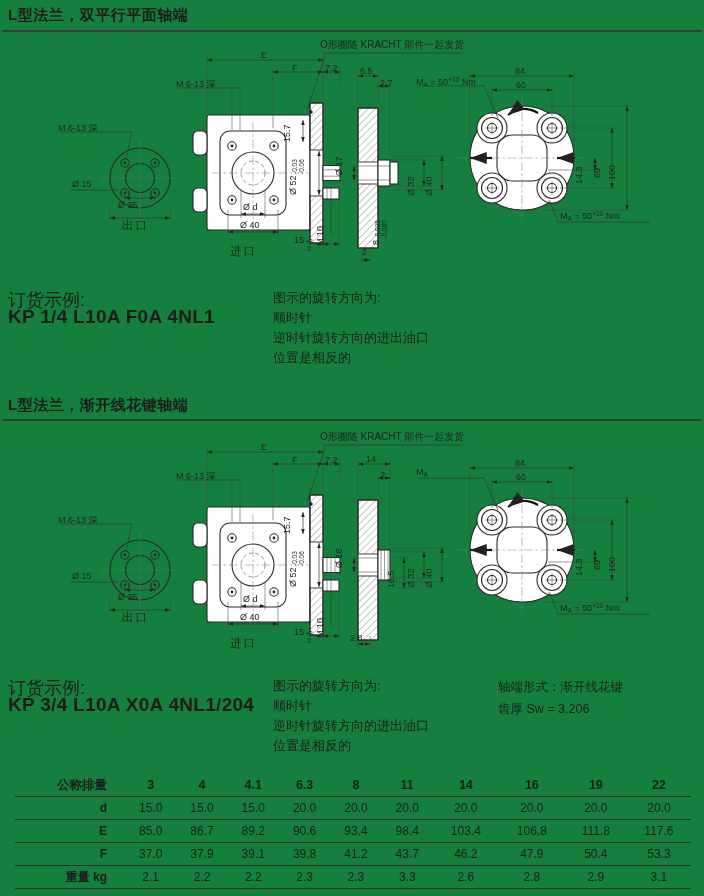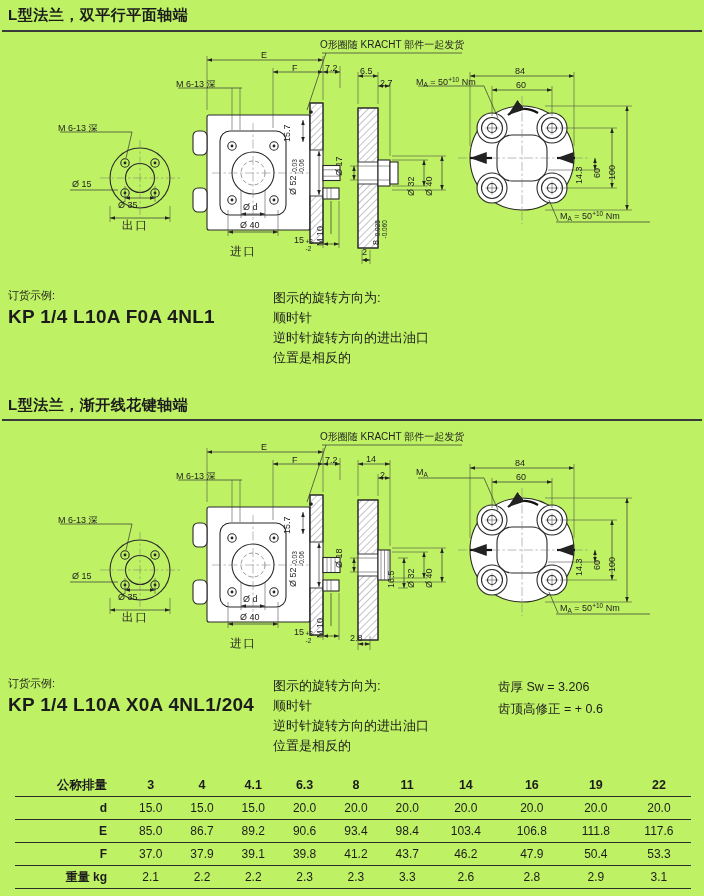--- a/index.html
+++ b/index.html
@@ -1,30 +1,30 @@
 <!DOCTYPE html>
 <html><head>
 <meta charset="utf-8">
 <style>
   html,body{margin:0;padding:0;background:#e8e8e8}
-  #page{position:relative;width:704px;height:896px;background:#bef264;
+  #page{position:relative;width:704px;height:896px;background:#15803d;
         font-family:"Liberation Sans","DejaVu Sans",sans-serif;color:#1c1c1c;overflow:hidden}
   .sect-title{position:absolute;left:8px;font-size:15px;font-weight:bold;letter-spacing:.5px;white-space:nowrap}
   .rule{position:absolute;left:2px;width:700px;height:2px;background:#3a3a3a}
   .draw{position:absolute;left:0;width:624px}
   .draw svg{position:absolute;left:0;top:0}
   .dl{position:absolute;font-size:9px;line-height:10px;color:#222;white-space:nowrap}
   .note{font-size:10px}
   .cn{font-size:11.5px;font-weight:normal;letter-spacing:2px}
   .rot{transform:rotate(-90deg);transform-origin:0 100%}
   .stk{display:inline-flex;flex-direction:column;font-size:6.5px;line-height:6.5px;margin-left:1.5px;vertical-align:-1px}
   .stk i{font-style:normal}
   .ma sub{font-size:6.5px;vertical-align:-2px}
   .ma sup{font-size:6.5px;vertical-align:3px}
-  .order-label{position:absolute;font-size:11px}
+  .order-label{position:absolute;font-size:18px}
   .order-code{position:absolute;font-size:19px;font-weight:bold;letter-spacing:.3px;white-space:nowrap}
   .rot-block{position:absolute;font-size:13px;line-height:20px}
   .spline-block{position:absolute;font-size:12.5px;line-height:22px}
   .tablewrap{position:absolute;left:15px;top:774px;width:676px}
   table{border-collapse:collapse;width:100%;font-size:12px}
   th,td{border-bottom:1.5px solid #2d2d2d;height:22px;text-align:center;font-weight:normal;padding:0}
   thead th{font-weight:bold;font-size:12.5px}
   .lblcol{text-align:right;padding-right:18px;font-weight:bold;width:92px}
   
   .ol{fill:none;stroke:#2a2a2a;stroke-width:1.1}
@@ -450,30 +450,30 @@
     <span class="dl" style="left:515px;top:28px">84</span>
     <span class="dl" style="left:516px;top:42px">60</span>
     <span class="dl rot" style="left:584px;top:136px">14.3</span>
     <span class="dl rot" style="left:602px;top:130px">60</span>
     <span class="dl rot" style="left:617px;top:132px">100</span>
     <span class="dl ma" style="left:416px;top:37px"><span>M</span><sub>A</sub></span>
     <span class="dl ma" style="left:560px;top:171px"><span>M</span><sub>A</sub><span> = 50</span><sup>+10</sup><span> Nm</span></span>
   </div>
 
   <div class="order-label" style="left:8px;top:676px">订货示例:</div>
-  <div class="order-code" style="left:8px;top:694px">KP 1/4 L10A X0A 4NL1/204</div>
+  <div class="order-code" style="left:8px;top:694px">KP 3/4 L10A X0A 4NL1/204</div>
   <div class="rot-block" style="left:273px;top:676px">
     <div>图示的旋转方向为:</div>
     <div>顺时针</div>
     <div>逆时针旋转方向的进出油口</div>
     <div>位置是相反的</div>
   </div>
   <div class="spline-block" style="left:498px;top:676px">
+    <div>轴端形式：渐开线花键</div>
     <div>齿厚 Sw = 3.206</div>
-    <div>齿顶高修正 = + 0.6</div>
   </div>
 
   <div class="tablewrap">
     <table>
       <thead>
         <tr>
           <th class="lblcol">公称排量</th>
           <th>3</th>
           <th>4</th>
           <th>4.1</th>

